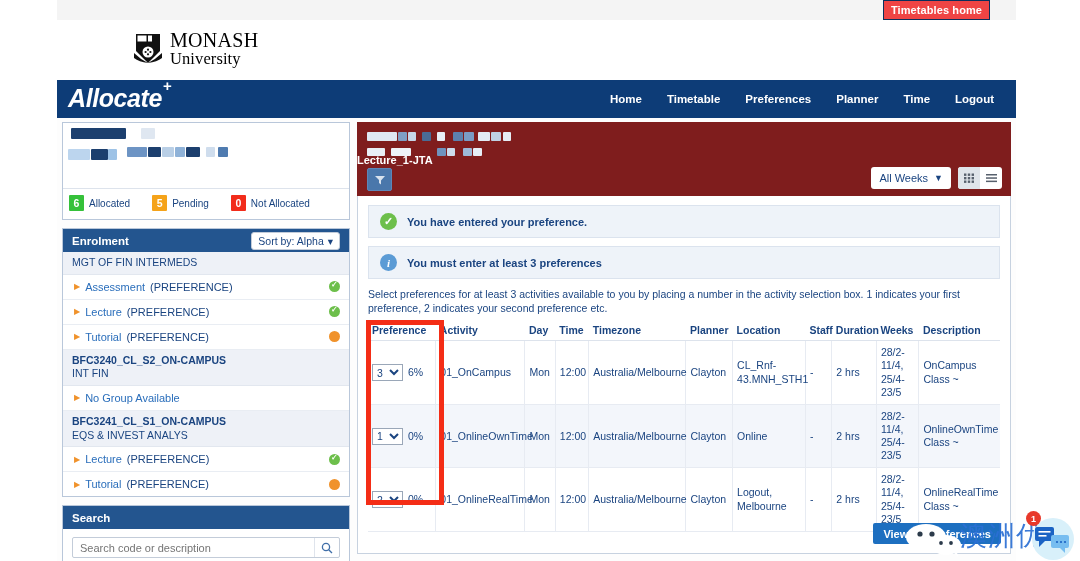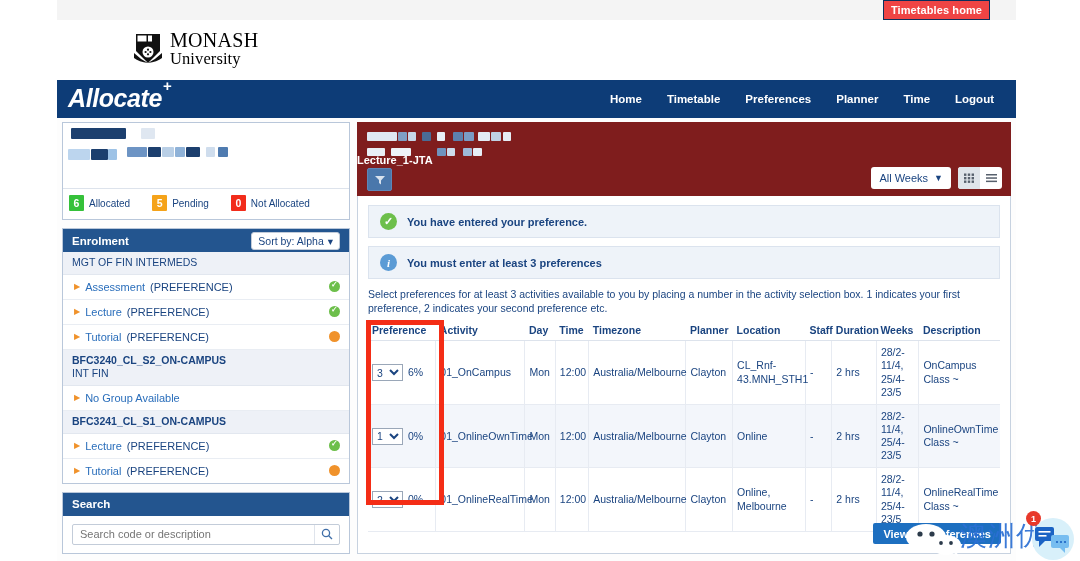--- a/index.html
+++ b/index.html
@@ -293,20 +293,21 @@
         <span class="code">BFC3240_CL_S2_ON-CAMPUS</span>
         <span class="name">INT FIN</span>
       </div>
       <div class="act-row">
         <span class="arrow">▶</span>
         <span class="aname">No Group Available</span>
       </div>
 
       <div class="course-hdr">
         <span class="code">BFC3241_CL_S1_ON-CAMPUS</span>
+        <span class="name">EQS &amp; INVEST ANALYS</span>
       </div>
       <div class="act-row">
         <span class="arrow">▶</span>
         <span class="aname">Lecture</span>
         <span class="apref">(PREFERENCE)</span>
         <span class="dot green"></span>
       </div>
       <div class="act-row" style="border-bottom:0;">
         <span class="arrow">▶</span>
         <span class="aname">Tutorial</span>
@@ -485,21 +486,21 @@
                     <option>2</option>
                   </select>
                   <span class="pct">0%</span>
                 </span>
               </td>
               <td>01_OnlineRealTime</td>
               <td>Mon</td>
               <td>12:00</td>
               <td>Australia/Melbourne</td>
               <td>Clayton</td>
-              <td>Online, Melbourne</td>
+              <td>Logout, Melbourne</td>
               <td>-</td>
               <td>2 hrs</td>
               <td>28/2-11/4, 25/4-23/5</td>
               <td>OnlineRealTime Class ~</td>
             </tr>
           </tbody>
         </table>
         <div id="redbox"></div>
       </div>
 

